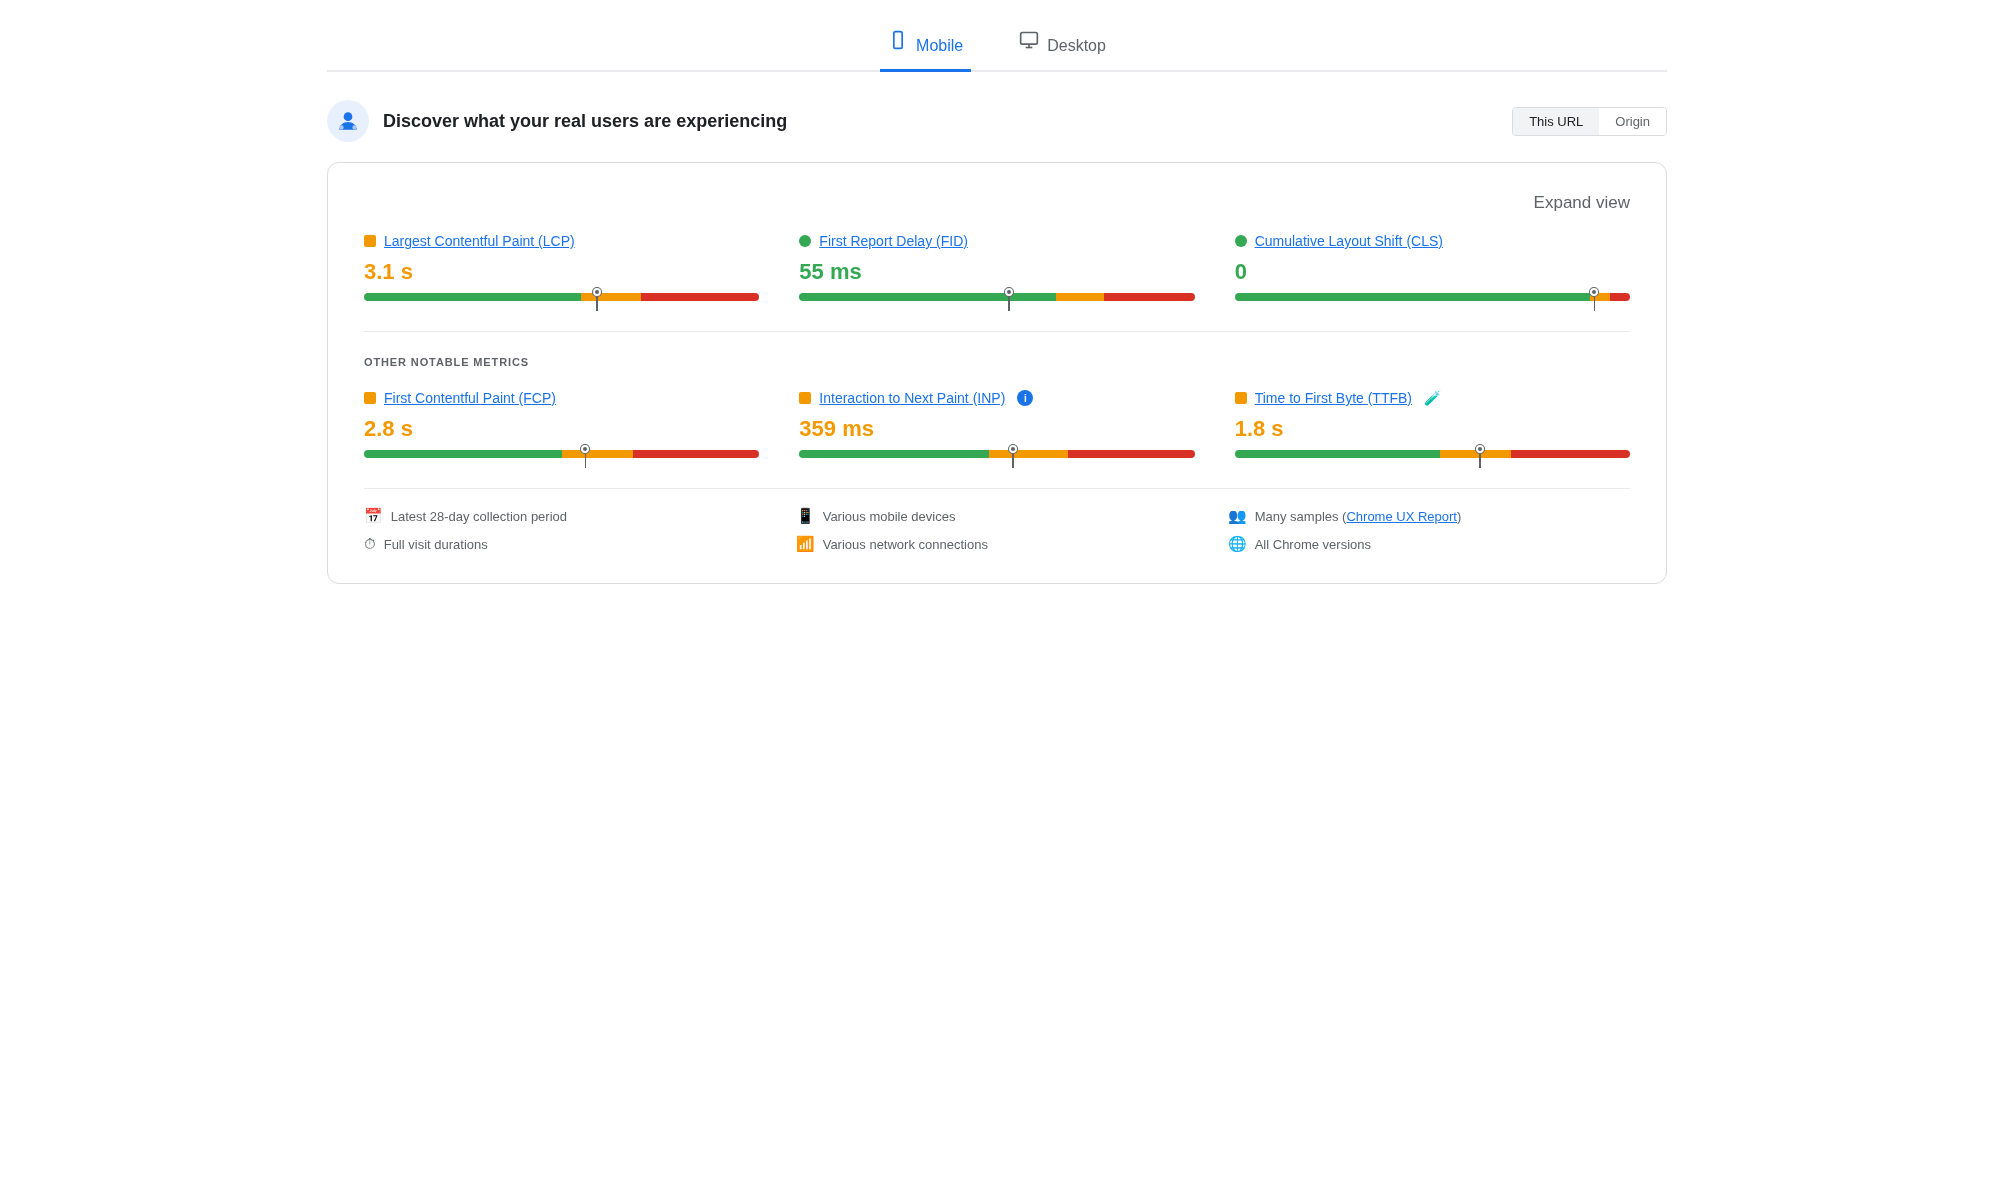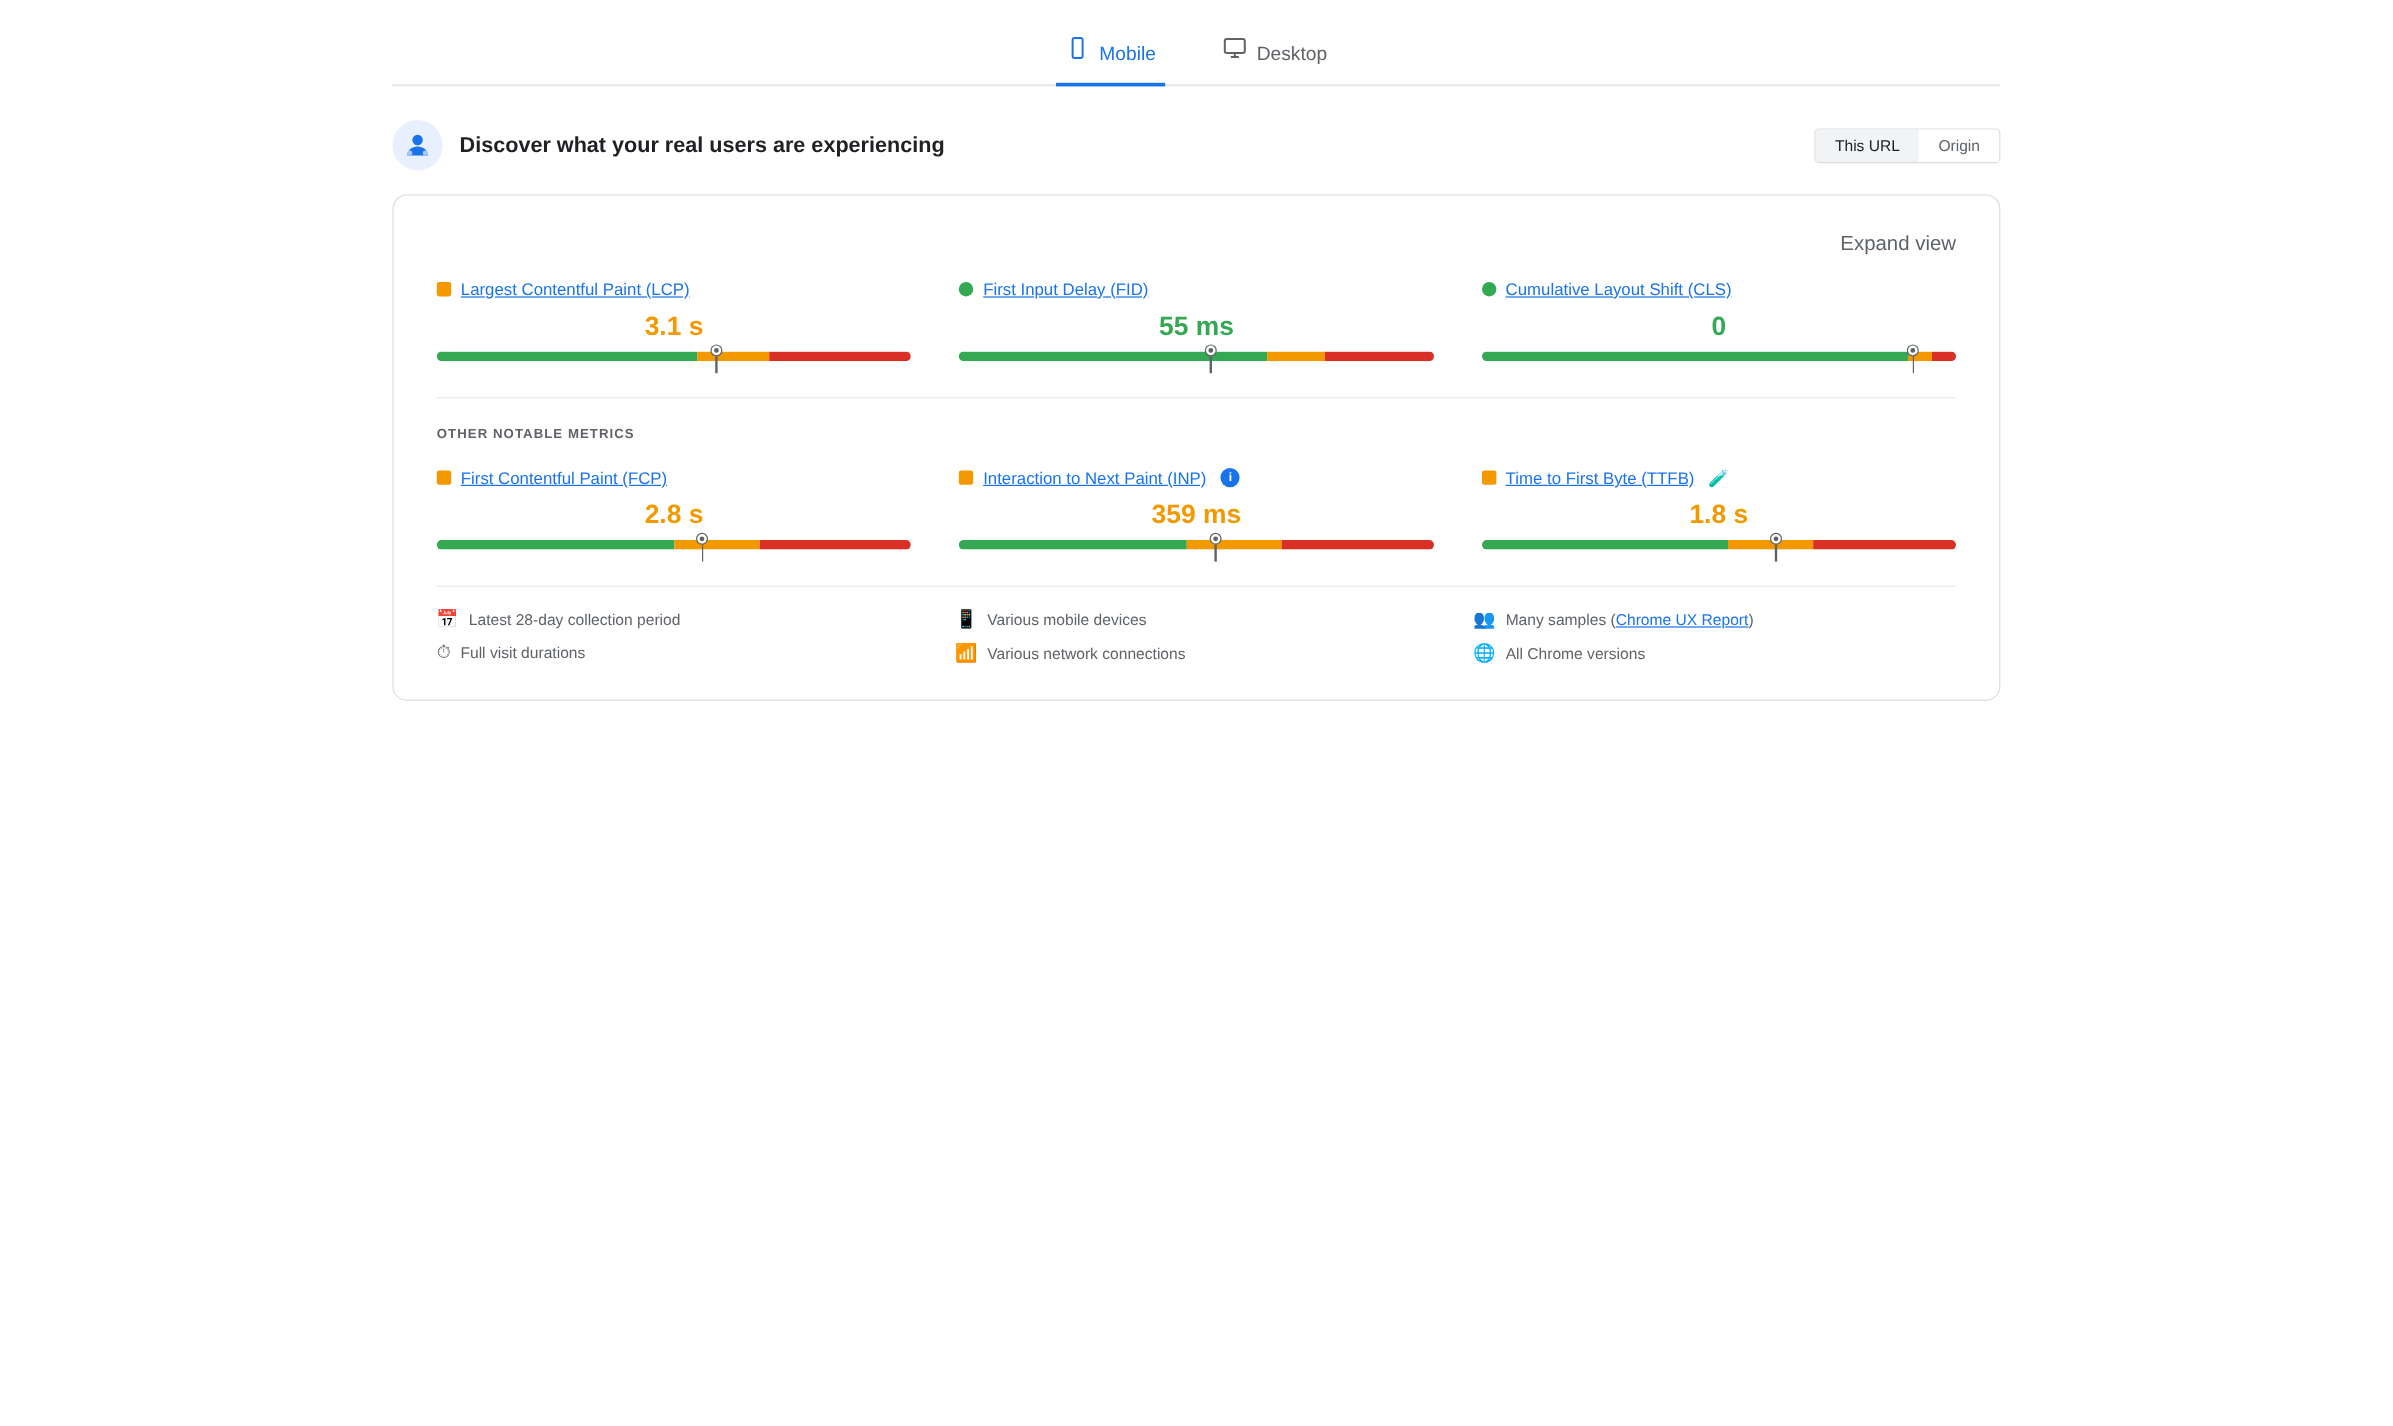--- a/index.html
+++ b/index.html
@@ -192,21 +192,20 @@
     }
     .beaker-icon {
       color: #1a73e8;
       font-size: 14px;
       margin-left: 4px;
     }
     .metric-value {
       font-size: 22px;
       font-weight: 600;
       color: #f29900;
-      text-align: center;
       margin-bottom: 8px;
     }
     .metric-value.green-val { color: #34a853; }
 
     
     .progress-bar-container {
       position: relative;
       height: 8px;
       border-radius: 4px;
       overflow: visible;
@@ -356,21 +355,21 @@
         <div class="progress-needle" style="left:59%">
           <div class="needle-dot"></div>
           <div class="needle-line"></div>
         </div>
       </div>
     </div>
 
     <div class="metric-item">
       <div class="metric-label-row">
         <span class="metric-dot green"></span>
-        <span class="metric-label">First Input Delay (FID)</span>
+        <span class="metric-label">First Report Delay (FID)</span>
 
       </div>
       <div class="metric-value green-val">55 ms</div>
       <div class="progress-bar-container">
         <div class="progress-bar-track">
           <div class="bar-segment bar-green" style="width:65%"></div>
           <div class="bar-segment bar-orange" style="width:12%"></div>
           <div class="bar-segment bar-red" style="width:23%"></div>
         </div>
         <div class="progress-needle" style="left:53%">

